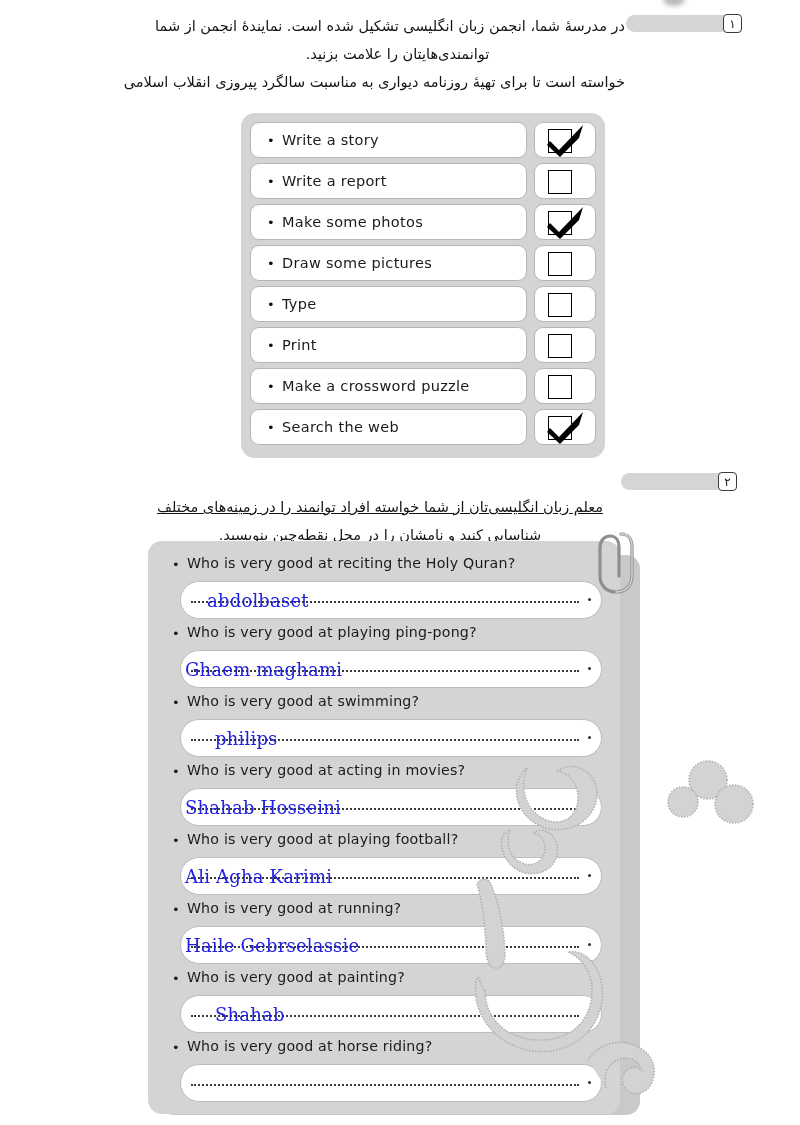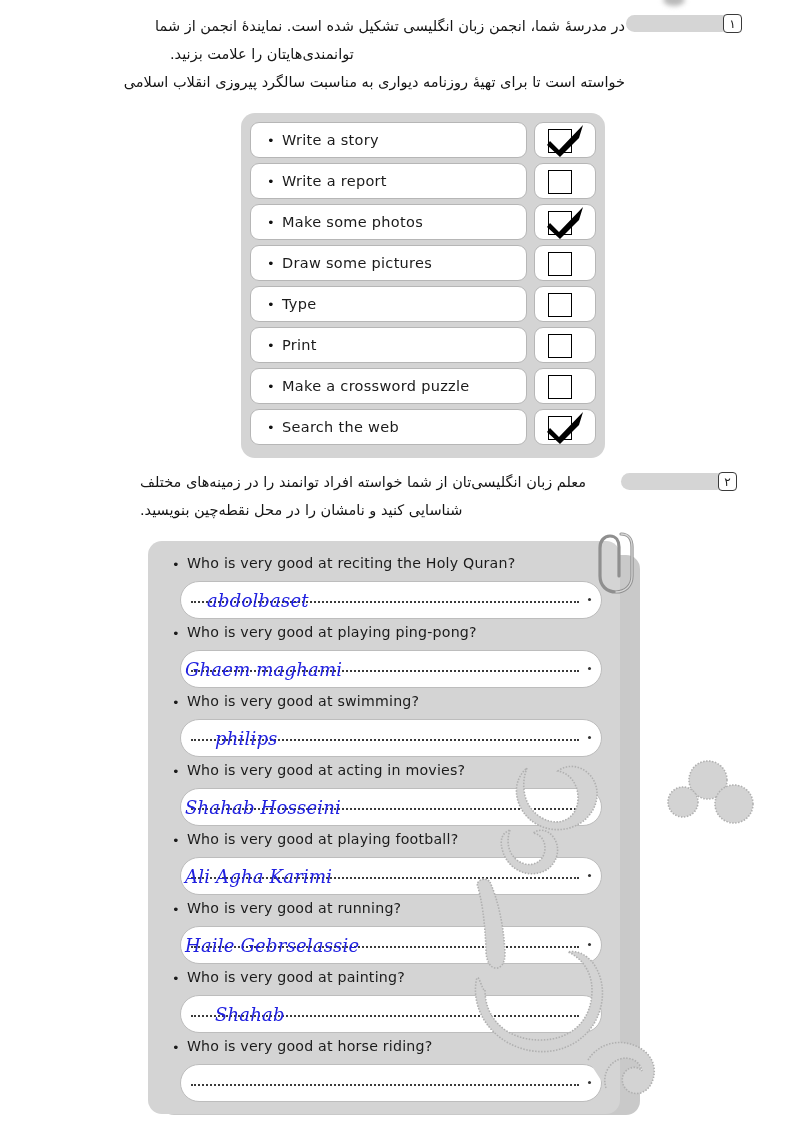--- a/index.html
+++ b/index.html
@@ -24,21 +24,21 @@
     height: 12px;
     background: #b9b9b9;
     border-radius: 50%;
     filter: blur(2.5px);
   }
 
   
   .instruction {
     position: absolute;
     direction: rtl;
-    text-align: left;
+    text-align: center;
     font-family: "DejaVu Sans", sans-serif;
     font-size: 14.5px;
     line-height: 28px;
     color: #141414;
   }
   .instruction .line { white-space: nowrap; }
 
   .num-badge-wrap {
     position: absolute;
     display: flex;
@@ -181,21 +181,20 @@
   }
   .answer-box {
     height: 38px;
     background: #ffffff;
     border: 1px solid #bdbdbd;
     border-radius: 19px;
     box-sizing: border-box;
     position: relative;
     margin: 4px 0 5px 14px;
     overflow: hidden;
-    font-style: italic;
   }
   .dots {
     position: absolute;
     left: 10px;
     right: 22px;
     top: 19px;
     border-bottom: 2px dotted #3a3a3a;
     height: 0;
   }
   .end-dot {
@@ -345,21 +344,21 @@
         </svg>
       </div>
     </div>
   </div>
 
 <div class="num-badge-wrap" style="left:617px; top:472px; width:120px;">
   <div class="num-badge">۲</div>
   <div class="num-bar" style="width:104px;"></div>
 </div>
 
-<div class="instruction" style="left:140px; top:468px; width:480px;">
+<div class="instruction" style="left:140px; top:493px; width:480px;text-decoration:underline;">
   <div class="line">معلم زبان انگلیسی‌تان از شما خواسته افراد توانمند را در زمینه‌های مختلف</div>
   <div class="line">شناسایی کنید و نامشان را در محل نقطه‌چین بنویسید.</div>
 </div>
 
 <div class="panel-shadow" id="questions-shadow"></div>
 <div class="panel" id="questions-panel">
 
 <div class="q-text">
       <span class="bullet">•</span>
       <span>Who is very good at reciting the Holy Quran?</span>

